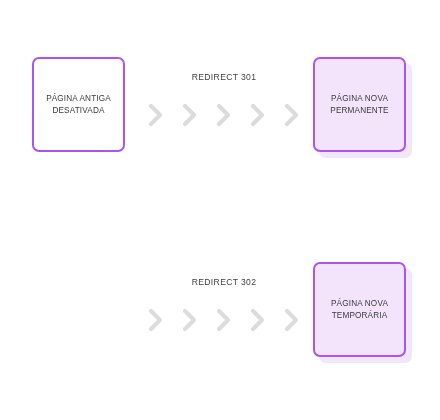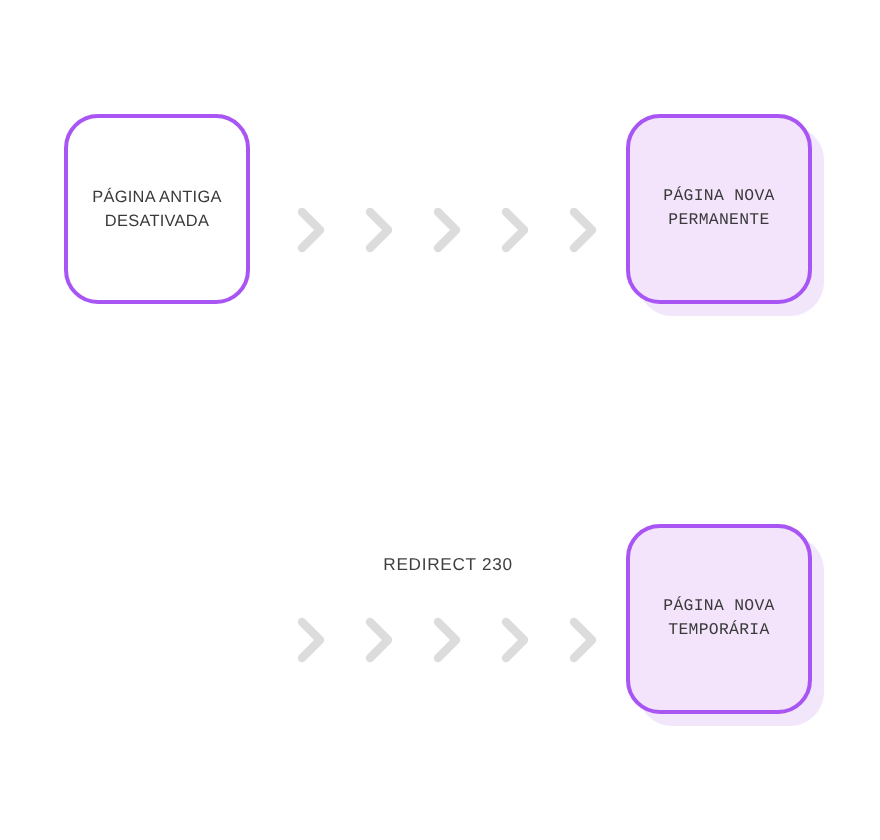--- a/index.html
+++ b/index.html
@@ -29,36 +29,35 @@
   .flow-row.row-1 { top: 42px; }
   .flow-row.row-2 { top: 247px; }
 
   
   .node {
     position: absolute;
     width: 93px;
     height: 95px;
     top: 15px;
     border: 2px solid #a855f4;
-    border-radius: 17px;
+    border-radius: 7px;
     box-sizing: border-box;
     display: flex;
     align-items: center;
     justify-content: center;
     text-align: center;
   }
   .node-source {
     left: 32px;
     background: #ffffff;
   }
   .node-target {
     left: 313px;
     background: #f3e4fc;
     box-shadow: 6px 6px 0 0 #f2e6fb;
-    font-family: Liberation Mono, monospace;
   }
   .node-label {
     font-size: 8.2px;
     line-height: 1.45;
     color: #3a3a3a;
     letter-spacing: 0.15px;
     padding: 0 5px;
     white-space: pre-line;
   }
 
@@ -102,20 +101,21 @@
 
 <div class="diagram">
 
   <div class="flow-row row-1">
 
     <div class="node node-source">
       <div class="node-label">PÁGINA ANTIGA
 DESATIVADA</div>
     </div>
 
+    <div class="redirect-caption">REDIRECT 301</div>
 
     <div class="chevron-track">
       <span class="chevron">
         <svg viewBox="0 0 20 28" xmlns="http://www.w3.org/2000/svg">
           <polyline points="5,5 14,14 5,23" fill="none" stroke="#dcdcdc" stroke-width="4.2" stroke-linecap="round" stroke-linejoin="round"></polyline>
         </svg>
       </span>
       <span class="chevron">
         <svg viewBox="0 0 20 28" xmlns="http://www.w3.org/2000/svg">
           <polyline points="5,5 14,14 5,23" fill="none" stroke="#dcdcdc" stroke-width="4.2" stroke-linecap="round" stroke-linejoin="round"></polyline>
@@ -141,21 +141,21 @@
     <div class="node node-target">
       <div class="node-label">PÁGINA NOVA
 PERMANENTE</div>
     </div>
 
   </div>
 
   <div class="flow-row row-2">
 
 
-    <div class="redirect-caption">REDIRECT 230</div>
+    <div class="redirect-caption">REDIRECT 302</div>
 
     <div class="chevron-track">
       <span class="chevron">
         <svg viewBox="0 0 20 28" xmlns="http://www.w3.org/2000/svg">
           <polyline points="5,5 14,14 5,23" fill="none" stroke="#dcdcdc" stroke-width="4.2" stroke-linecap="round" stroke-linejoin="round"></polyline>
         </svg>
       </span>
       <span class="chevron">
         <svg viewBox="0 0 20 28" xmlns="http://www.w3.org/2000/svg">
           <polyline points="5,5 14,14 5,23" fill="none" stroke="#dcdcdc" stroke-width="4.2" stroke-linecap="round" stroke-linejoin="round"></polyline>

